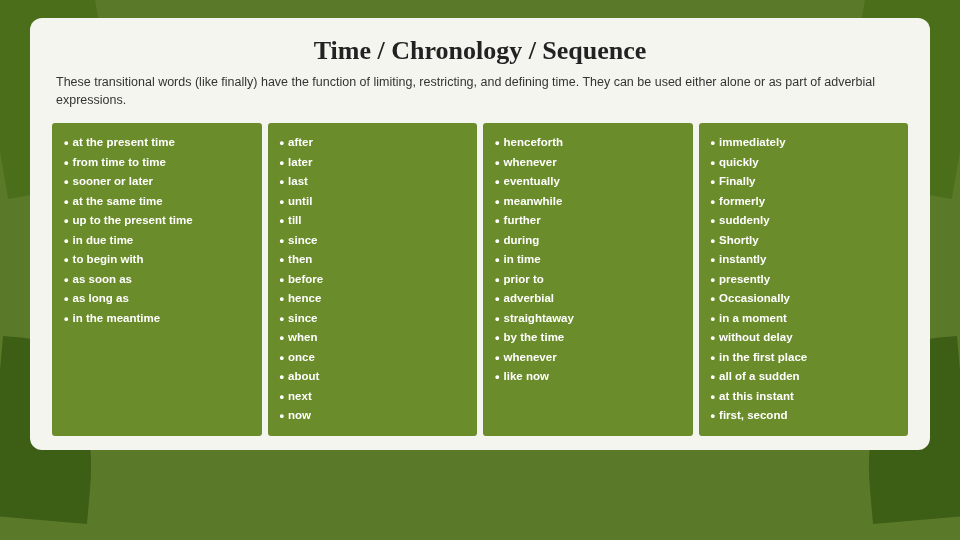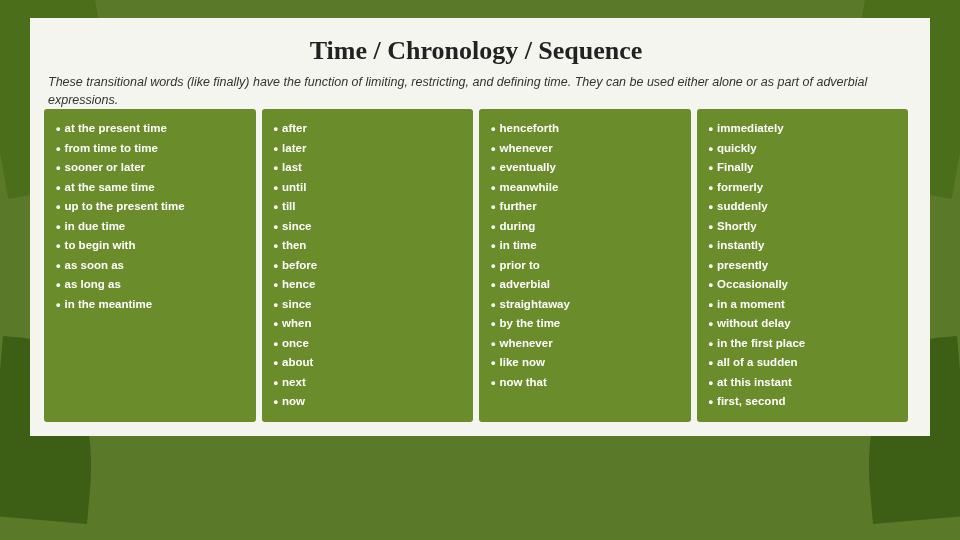--- a/index.html
+++ b/index.html
@@ -58,39 +58,39 @@
       background: #3d5e15;
       border-radius: 80% 0 0 0;
       transform: rotate(-5deg);
     }
 
     .main-card {
       position: relative;
       z-index: 1;
       background: #f5f5f0;
       margin: 18px 30px;
-      border-radius: 0;
-      padding: 18px 22px 14px 14px;
+      border-radius: 12px;
+      padding: 18px 22px 14px 22px;
     }
 
     .title {
       text-align: center;
       font-size: 26px;
       font-weight: bold;
       color: #222;
       margin-bottom: 8px;
       font-family: Georgia, serif;
     }
 
     .subtitle {
       font-size: 12.5px;
       color: #333;
+      margin-bottom: 14px;
       line-height: 1.4;
       padding-left: 4px;
-      font-style: italic;
     }
 
     .columns-container {
       display: flex;
       gap: 6px;
     }
 
     .col {
       flex: 1;
       background: #6b8c2a;
@@ -178,21 +178,20 @@
           <li>meanwhile</li>
           <li>further</li>
           <li>during</li>
           <li>in time</li>
           <li>prior to</li>
           <li>adverbial</li>
           <li>straightaway</li>
           <li>by the time</li>
           <li>whenever</li>
           <li>like now</li>
-          <li>now that</li>
         </ul>
       </div>
       <div class="col">
         <ul>
           <li>immediately</li>
           <li>quickly</li>
           <li>Finally</li>
           <li>formerly</li>
           <li>suddenly</li>
           <li>Shortly</li>

